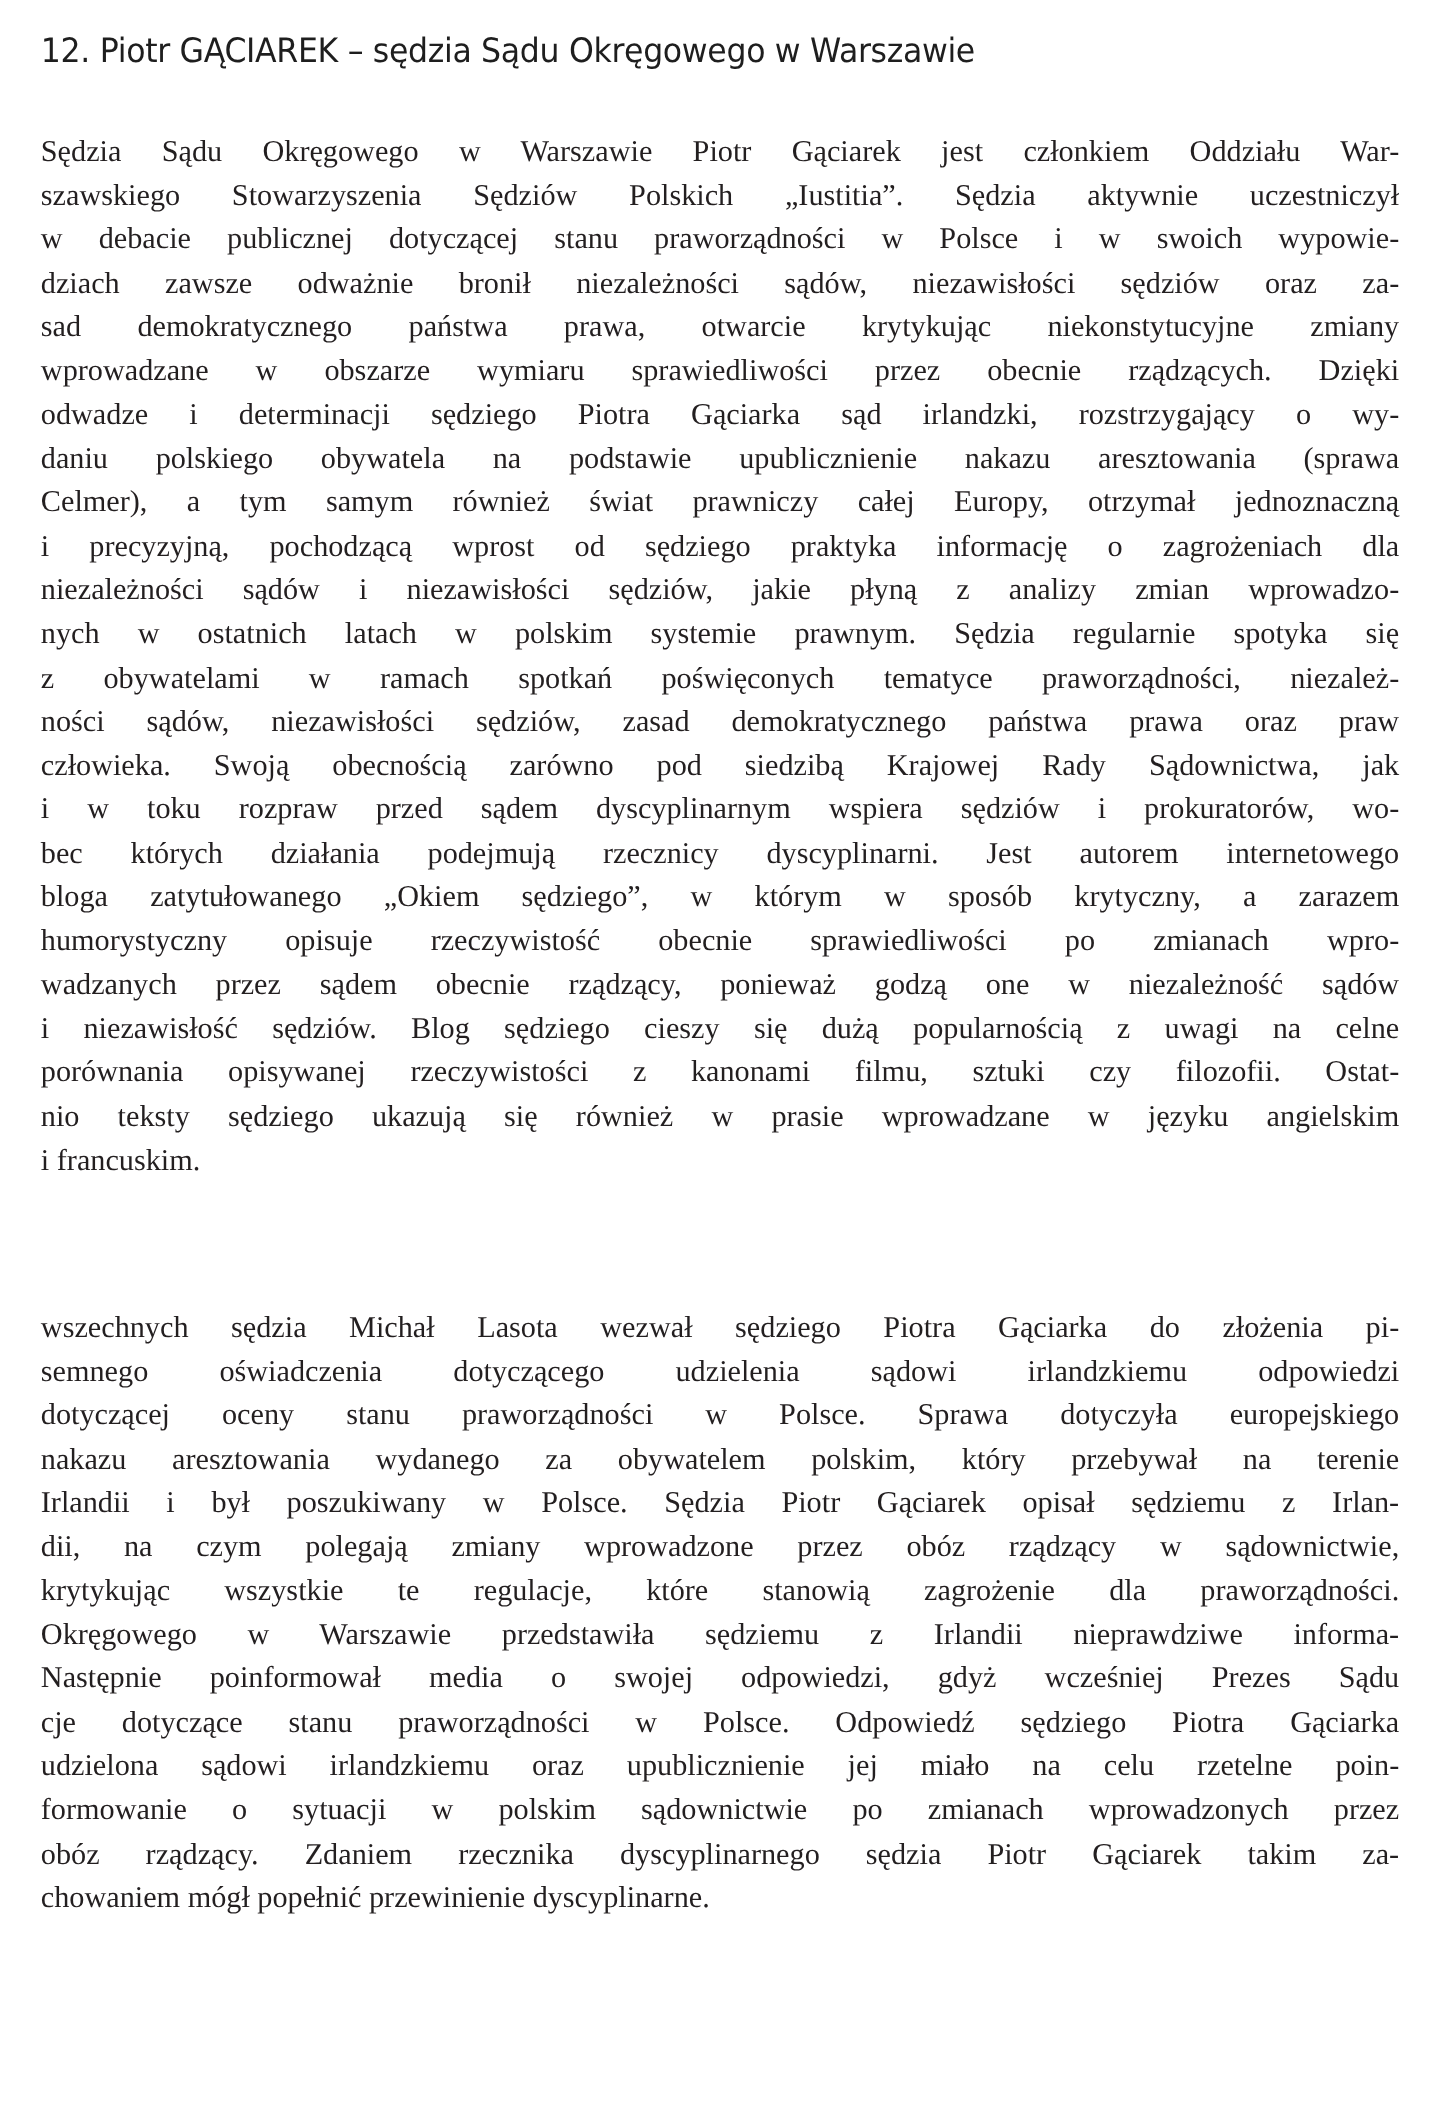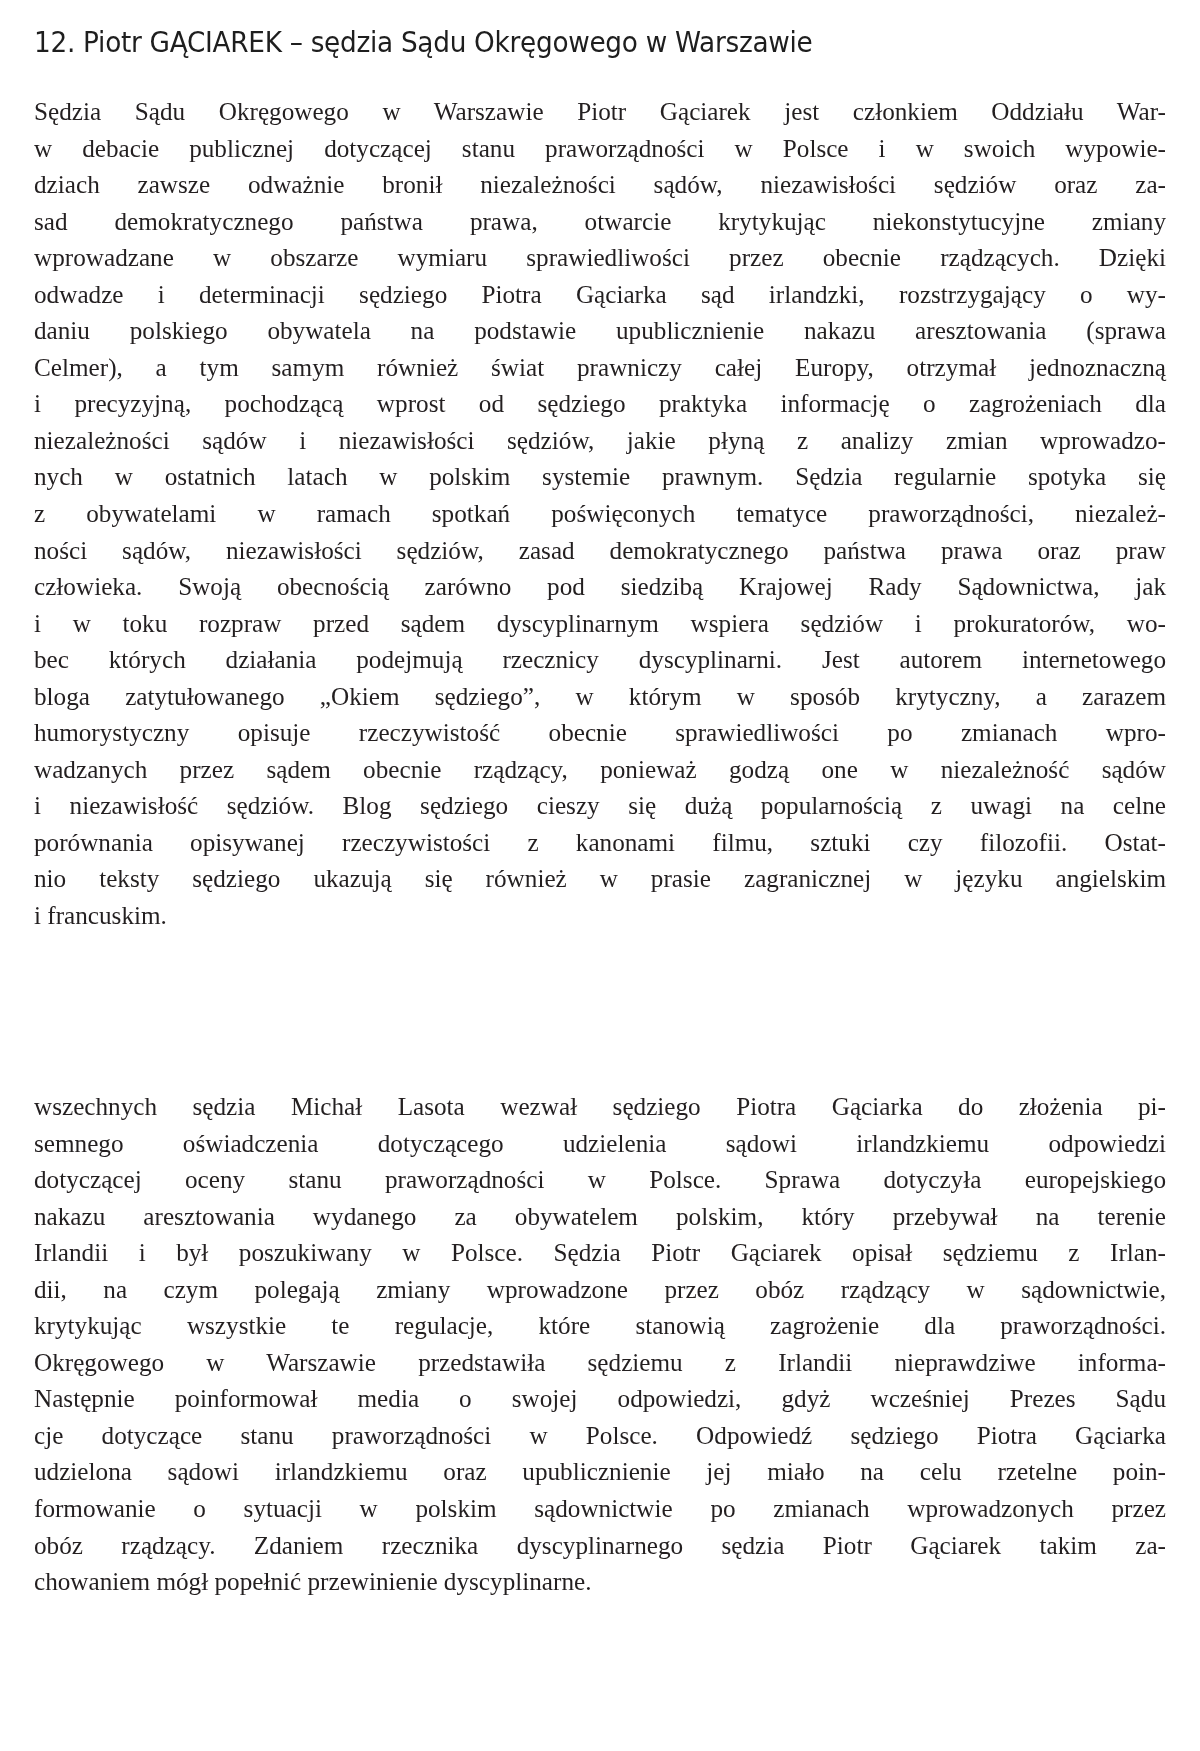--- a/index.html
+++ b/index.html
@@ -46,52 +46,53 @@
       display: block;
       white-space: nowrap;
       text-align: justify;
       text-align-last: justify;
       width: 1132px;
       height: 36.55px;
     }
     .line.last {
       text-align-last: left;
     }
-    #para1 { top: 94px; }
+    #para1 { top: 109px; }
     #para2 { top: 1089px; }
   </style>
 </head>
 <body>
 
 <div class="page">
   <h1 class="title">12. Piotr GĄCIAREK – sędzia Sądu Okręgowego w Warszawie</h1>
 
   <p class="para" id="para1">
     <span class="line">Sędzia Sądu Okręgowego w Warszawie Piotr Gąciarek jest członkiem Oddziału War-</span>
+    <span class="line">szawskiego Stowarzyszenia Sędziów Polskich „Iustitia”. Sędzia aktywnie uczestniczył</span>
     <span class="line">w debacie publicznej dotyczącej stanu praworządności w Polsce i w swoich wypowie-</span>
     <span class="line">dziach zawsze odważnie bronił niezależności sądów, niezawisłości sędziów oraz za-</span>
     <span class="line">sad demokratycznego państwa prawa, otwarcie krytykując niekonstytucyjne zmiany</span>
     <span class="line">wprowadzane w obszarze wymiaru sprawiedliwości przez obecnie rządzących. Dzięki</span>
     <span class="line">odwadze i determinacji sędziego Piotra Gąciarka sąd irlandzki, rozstrzygający o wy-</span>
     <span class="line">daniu polskiego obywatela na podstawie upublicznienie nakazu aresztowania (sprawa</span>
     <span class="line">Celmer), a tym samym również świat prawniczy całej Europy, otrzymał jednoznaczną</span>
     <span class="line">i precyzyjną, pochodzącą wprost od sędziego praktyka informację o zagrożeniach dla</span>
     <span class="line">niezależności sądów i niezawisłości sędziów, jakie płyną z analizy zmian wprowadzo-</span>
     <span class="line">nych w ostatnich latach w polskim systemie prawnym. Sędzia regularnie spotyka się</span>
     <span class="line">z obywatelami w ramach spotkań poświęconych tematyce praworządności, niezależ-</span>
     <span class="line">ności sądów, niezawisłości sędziów, zasad demokratycznego państwa prawa oraz praw</span>
     <span class="line">człowieka. Swoją obecnością zarówno pod siedzibą Krajowej Rady Sądownictwa, jak</span>
     <span class="line">i w toku rozpraw przed sądem dyscyplinarnym wspiera sędziów i prokuratorów, wo-</span>
     <span class="line">bec których działania podejmują rzecznicy dyscyplinarni. Jest autorem internetowego</span>
     <span class="line">bloga zatytułowanego „Okiem sędziego”, w którym w sposób krytyczny, a zarazem</span>
     <span class="line">humorystyczny opisuje rzeczywistość obecnie sprawiedliwości po zmianach wpro-</span>
     <span class="line">wadzanych przez sądem obecnie rządzący, ponieważ godzą one w niezależność sądów</span>
     <span class="line">i niezawisłość sędziów. Blog sędziego cieszy się dużą popularnością z uwagi na celne</span>
     <span class="line">porównania opisywanej rzeczywistości z kanonami filmu, sztuki czy filozofii. Ostat-</span>
-    <span class="line">nio teksty sędziego ukazują się również w prasie zagranicznej w języku angielskim</span>
+    <span class="line">nio teksty sędziego ukazują się również w prasie wprowadzane w języku angielskim</span>
     <span class="line last">i francuskim.</span>
   </p>
 
   <p class="para" id="para2">
     <span class="line">wszechnych sędzia Michał Lasota wezwał sędziego Piotra Gąciarka do złożenia pi-</span>
     <span class="line">semnego oświadczenia dotyczącego udzielenia sądowi irlandzkiemu odpowiedzi</span>
     <span class="line">dotyczącej oceny stanu praworządności w Polsce. Sprawa dotyczyła europejskiego</span>
     <span class="line">nakazu aresztowania wydanego za obywatelem polskim, który przebywał na terenie</span>
     <span class="line">Irlandii i był poszukiwany w Polsce. Sędzia Piotr Gąciarek opisał sędziemu z Irlan-</span>
     <span class="line">dii, na czym polegają zmiany wprowadzone przez obóz rządzący w sądownictwie,</span>

